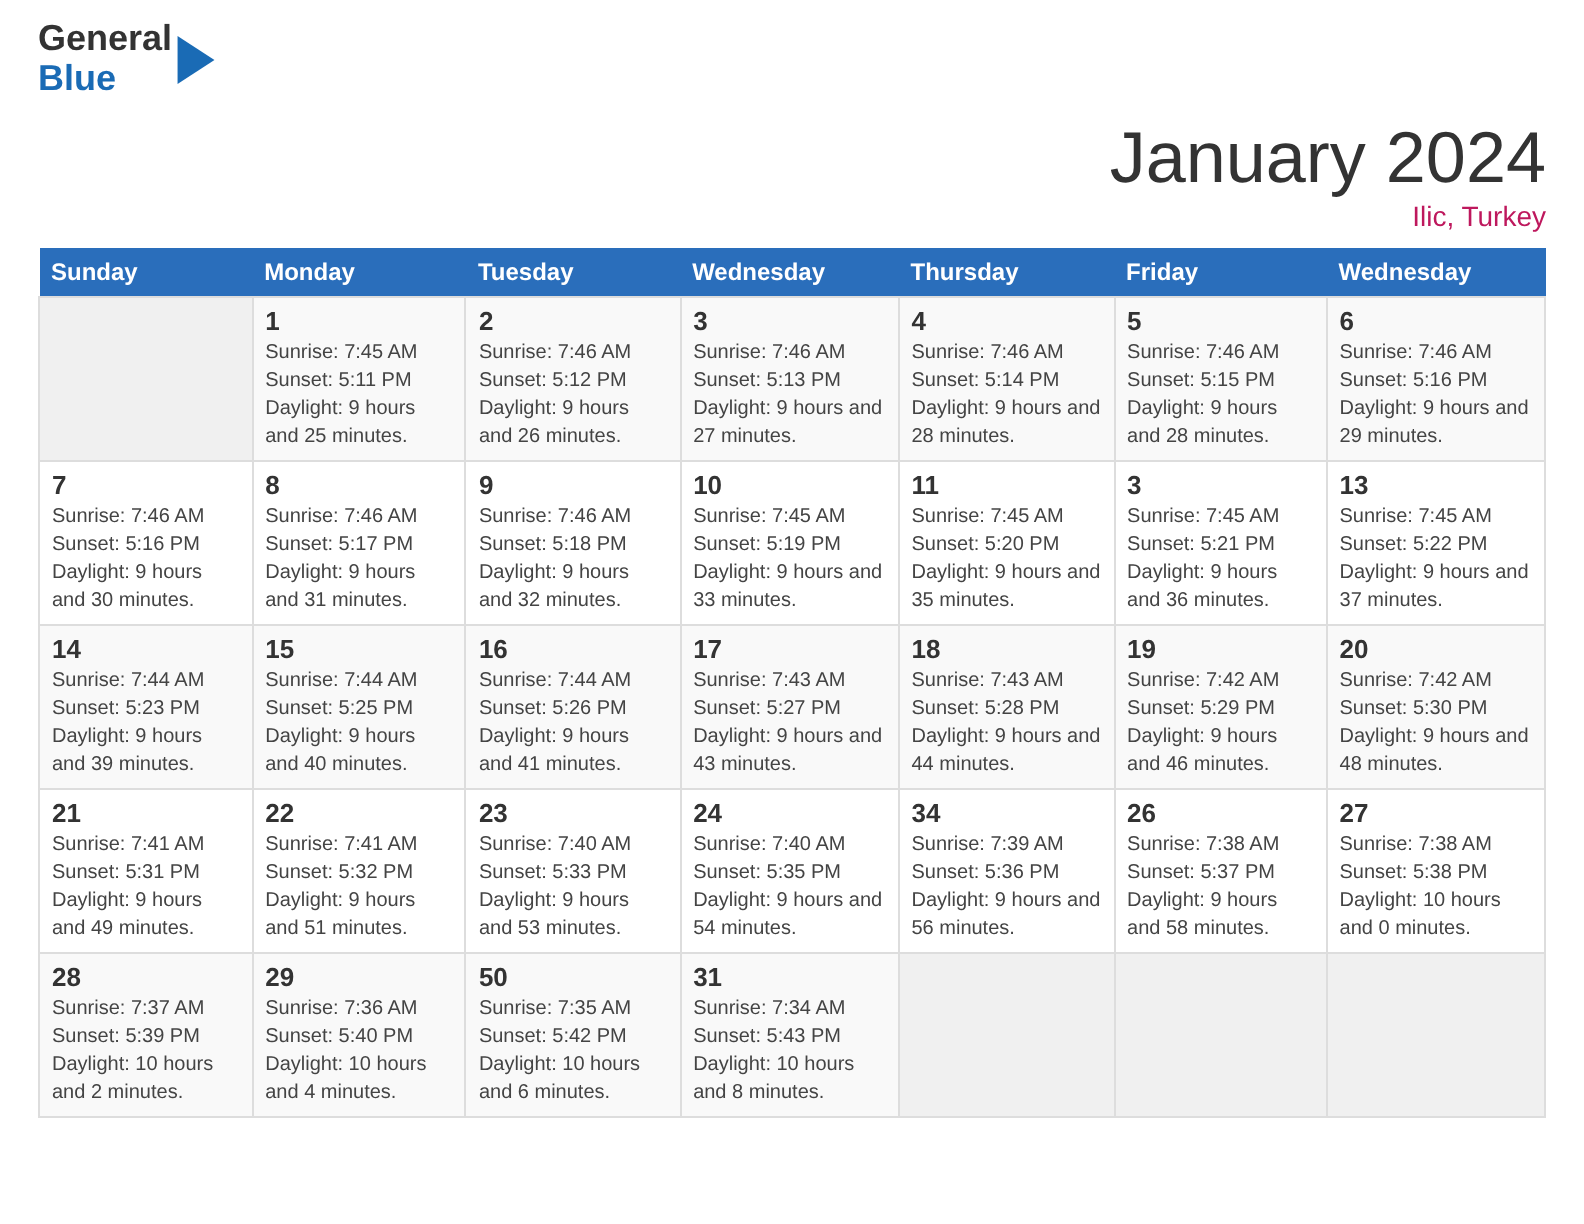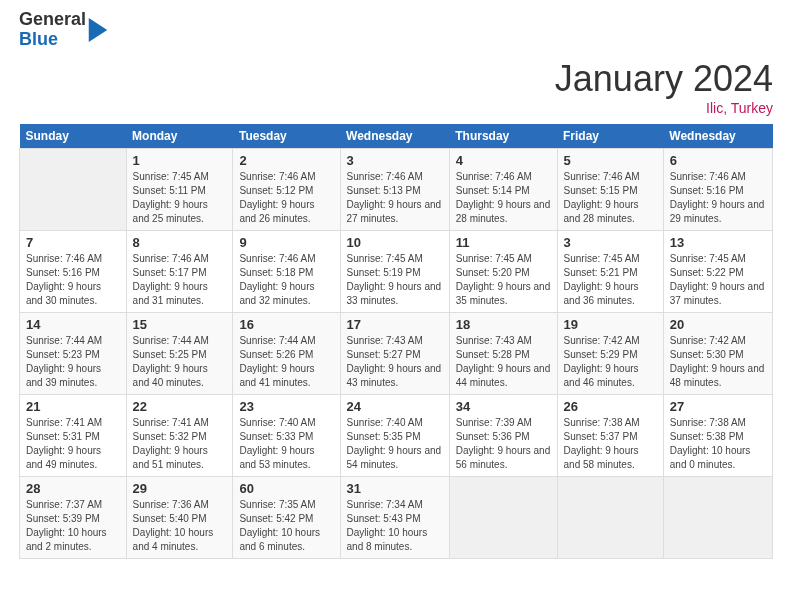--- a/index.html
+++ b/index.html
@@ -311,21 +311,21 @@
           Sunrise: 7:37 AM<br>Sunset: 5:39 PM<br>Daylight: 10 hours and 2 minutes.
         </div>
       </td>
           <td>
         <div class="day-num">29</div>
         <div class="day-info">
           Sunrise: 7:36 AM<br>Sunset: 5:40 PM<br>Daylight: 10 hours and 4 minutes.
         </div>
       </td>
           <td>
-        <div class="day-num">60</div>
+        <div class="day-num">50</div>
         <div class="day-info">
           Sunrise: 7:35 AM<br>Sunset: 5:42 PM<br>Daylight: 10 hours and 6 minutes.
         </div>
       </td>
           <td>
         <div class="day-num">31</div>
         <div class="day-info">
           Sunrise: 7:34 AM<br>Sunset: 5:43 PM<br>Daylight: 10 hours and 8 minutes.
         </div>
       </td>

